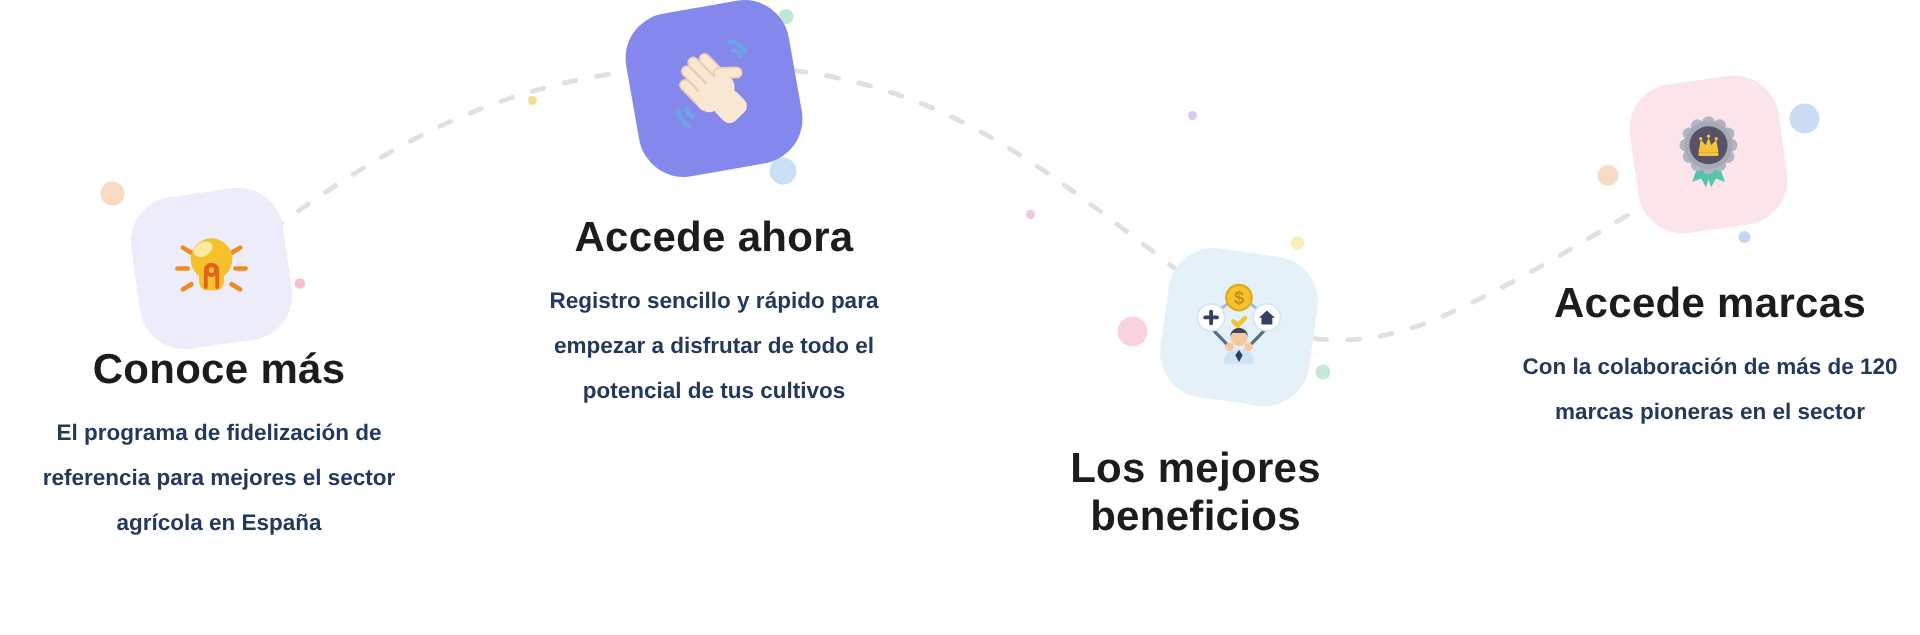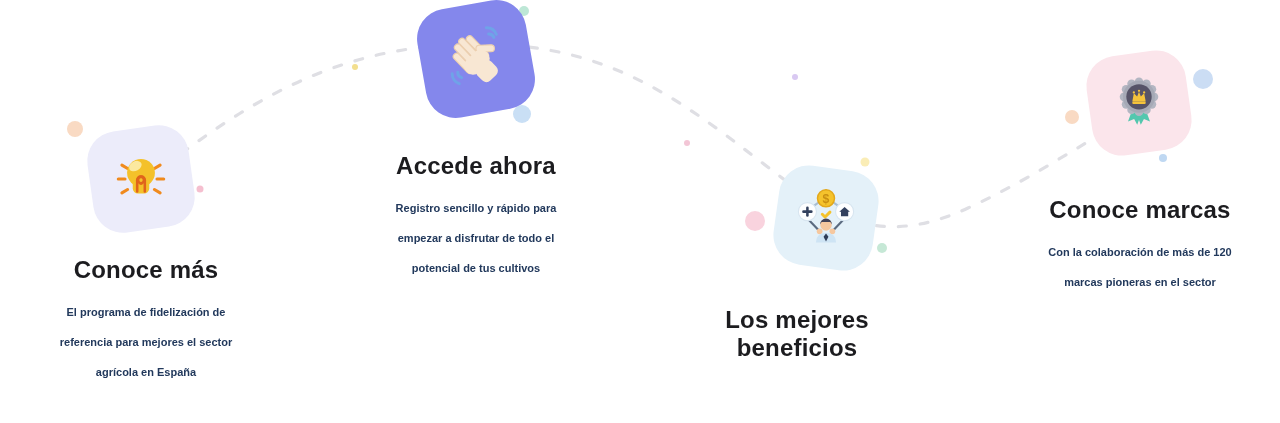--- a/index.html
+++ b/index.html
@@ -2,32 +2,32 @@
 <html><head>
 <meta charset="utf-8">
 <style>
   html,body{margin:0;padding:0;background:#ffffff;}
   .stage{
     position:relative;width:1280px;height:423px;background:#ffffff;overflow:hidden;
     font-family:"Liberation Sans",sans-serif;
   }
   .connector-layer{position:absolute;left:0;top:0;width:1280px;height:423px;z-index:0;}
   .step{position:absolute;text-align:center;z-index:2;}
-  .step-title{margin:13px;font-size:24px;font-weight:800;color:#1c1c1f;letter-spacing:.2px;}
-  .step-desc{margin:12px 0 0 0;font-size:11px;font-weight:700;color:#22395c;line-height:30px;white-space:pre-line;text-align:center;}
+  .step-title{margin:3px;font-size:28px;font-weight:800;color:#1c1c1f;letter-spacing:.2px;}
+  .step-desc{margin:12px 0 0 0;font-size:15px;font-weight:700;color:#22395c;line-height:30px;white-space:pre-line;text-align:center;}
   .tile{position:absolute;z-index:1;border-radius:30px;display:flex;align-items:center;justify-content:center;}
   .tile svg{display:block;}
   .tile-1{left:90px;top:128px;width:102px;height:102px;background:#ececfa;transform:rotate(-8deg);}
   .tile-1 svg{transform:rotate(8deg);}
   .tile-2{left:421px;top:4px;width:110px;height:110px;background:#8487ec;transform:rotate(-10deg);}
   .tile-3{left:776px;top:168px;width:100px;height:100px;background:#e4f1f9;transform:rotate(8deg);}
   .tile-3 svg{transform:rotate(-8deg);}
   .tile-4{left:1089px;top:53px;width:100px;height:100px;background:#fbe5eb;transform:rotate(-8deg);}
   .tile-4 svg{transform:rotate(8deg);}
-  .s1{left:0;top:243px;width:292px;}
+  .s1{left:0;top:227px;width:292px;}
   .s2{left:346px;top:139px;width:260px;}
   .s3{left:652px;top:293px;width:290px;}
   .s4{left:1003px;top:183px;width:274px;}
 </style>
 </head>
 <body>
 
 <div class="stage">
 
   <svg class="connector-layer" width="1280" height="423" viewBox="0 0 1280 423">
@@ -161,18 +161,18 @@
     <p class="step-desc">Registro sencillo y rápido para
 empezar a disfrutar de todo el
 potencial de tus cultivos</p>
   </div>
 
   <div class="step s3">
     <h3 class="step-title">Los mejores beneficios</h3>
   </div>
 
   <div class="step s4">
-    <h3 class="step-title">Conoce marcas</h3>
+    <h3 class="step-title">Accede marcas</h3>
     <p class="step-desc">Con la colaboración de más de 120
 marcas pioneras en el sector</p>
   </div>
 
 </div>
 
 </body></html>

